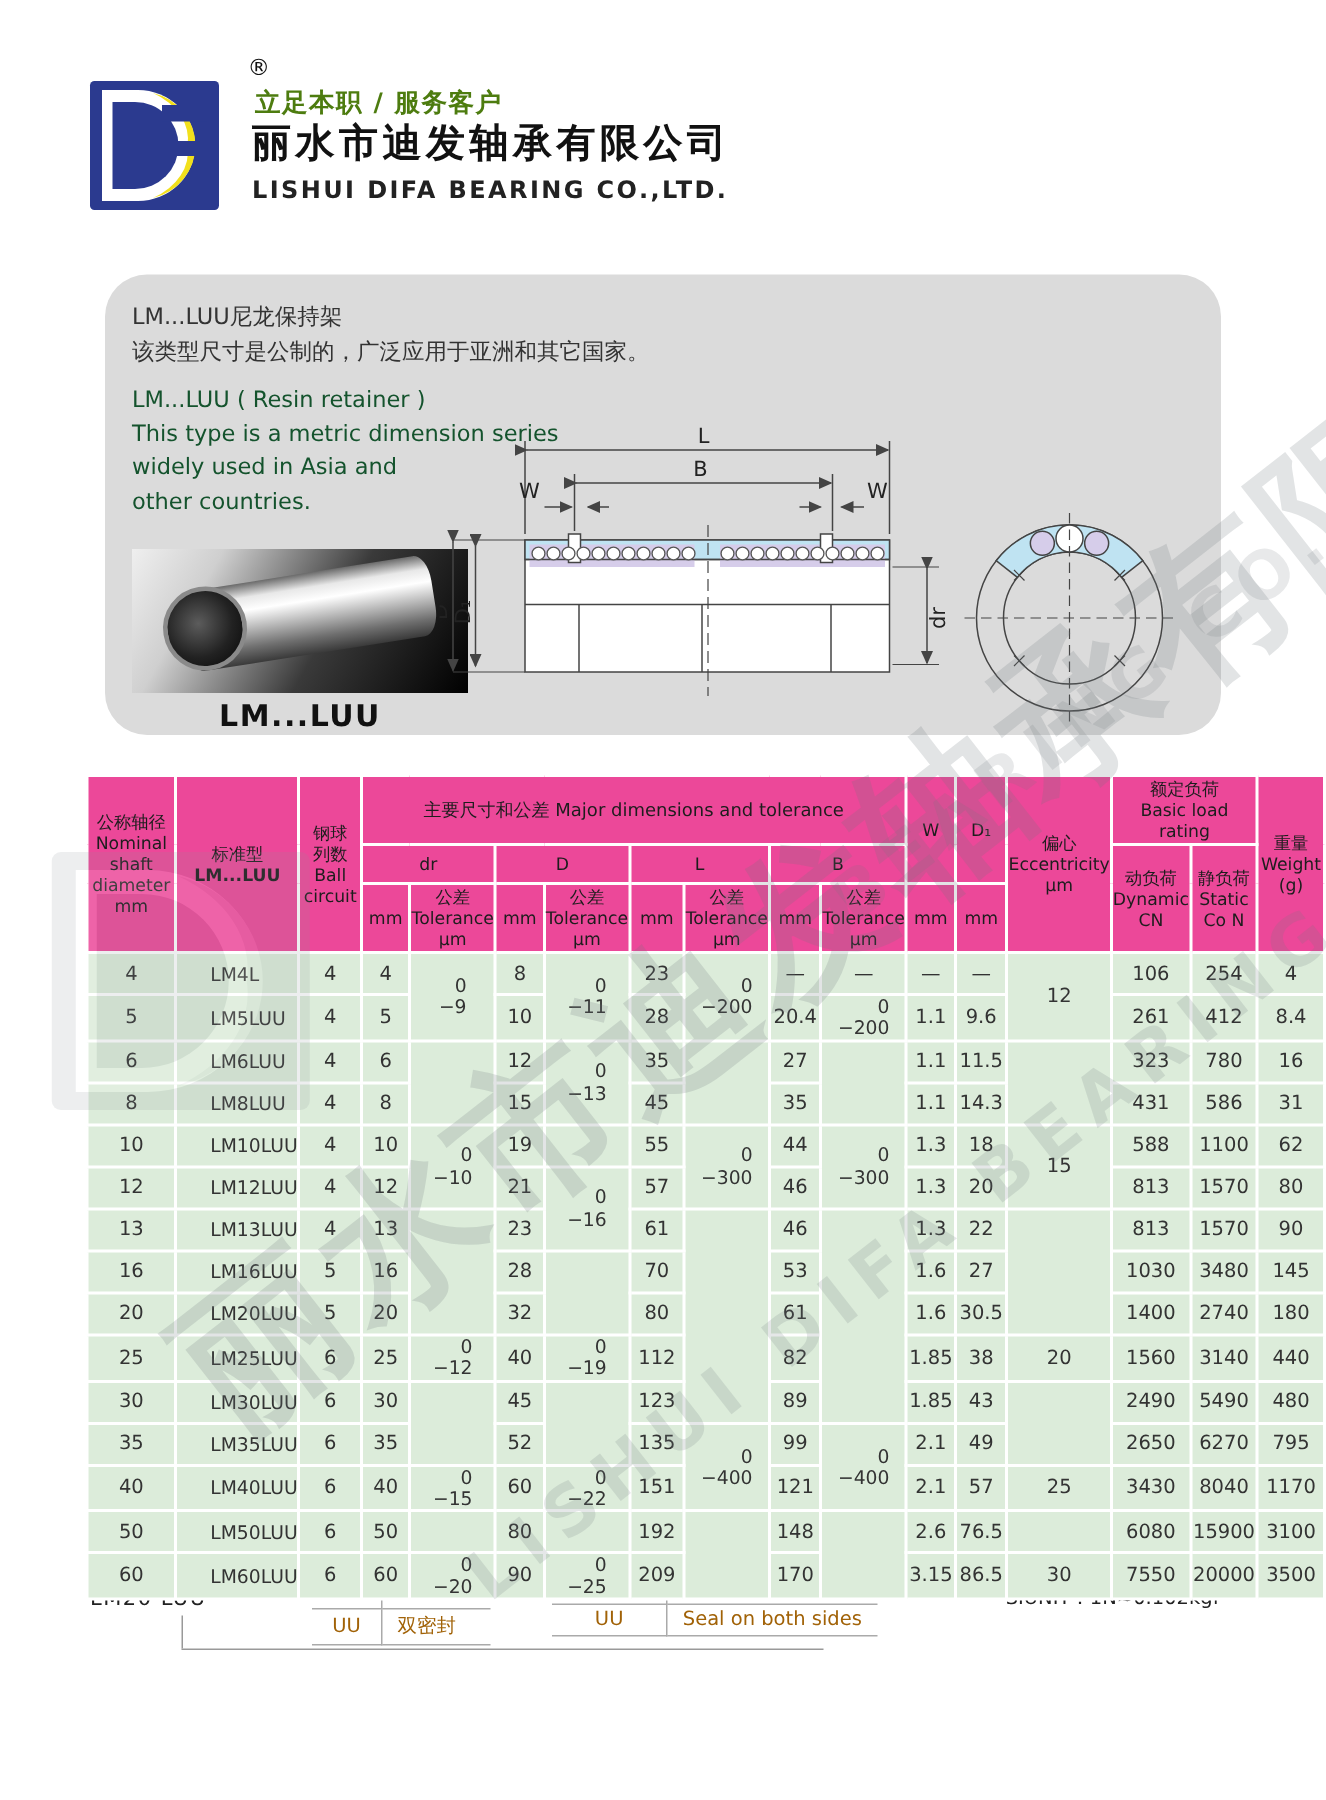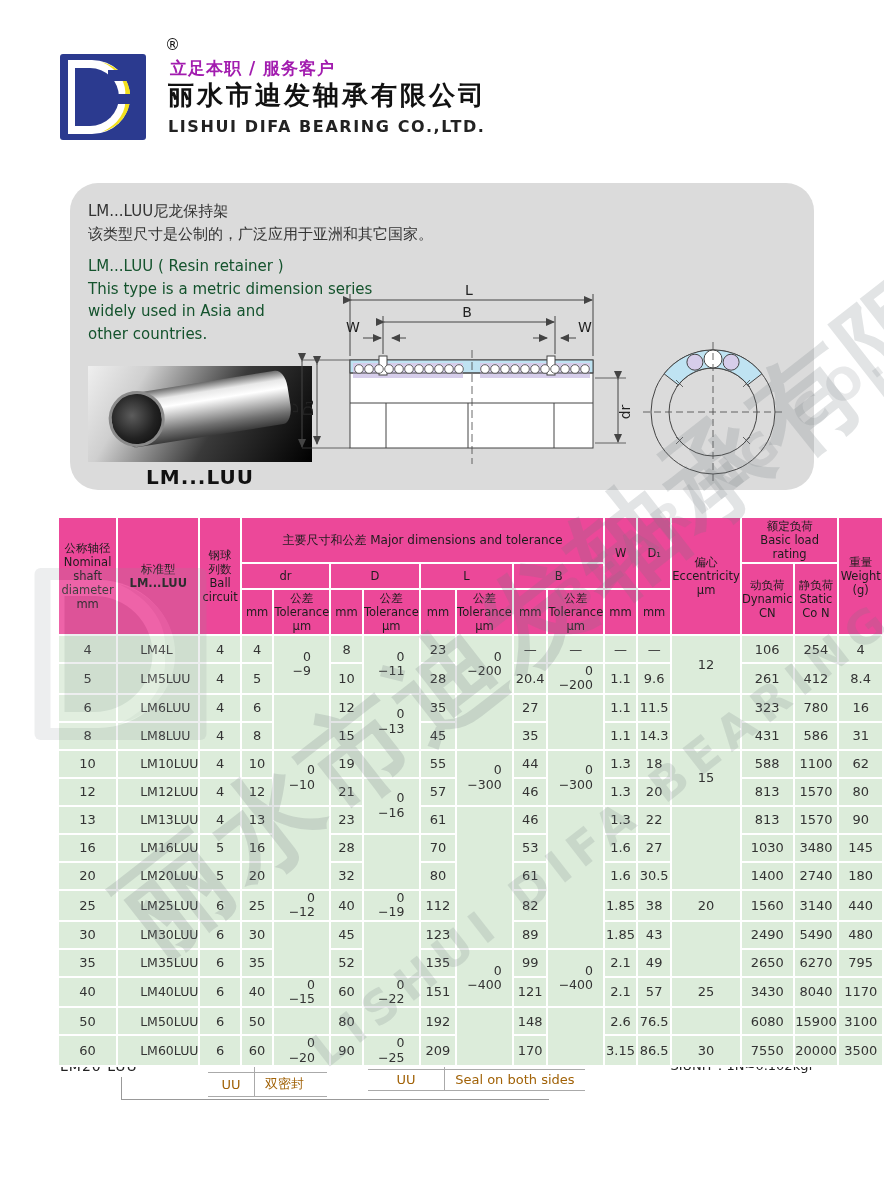--- a/index.html
+++ b/index.html
@@ -3,21 +3,21 @@
 <meta charset="utf-8">
 <style>
   html,body{margin:0;padding:0;}
   body{width:884px;height:1200px;position:relative;overflow:hidden;background:#fff;
        font-family:"DejaVu Sans","Liberation Sans",sans-serif;color:#333;}
   .abs{position:absolute;}
 
   
   #logo{left:58px;top:46px;width:102px;height:96px;}
   #reg{left:165px;top:36px;font-size:15px;color:#111;}
-  #slogan{left:170px;top:57px;font-size:17px;font-weight:bold;color:#a21caf;letter-spacing:1px;}
+  #slogan{left:170px;top:57px;font-size:17px;font-weight:bold;color:#4d7c0f;letter-spacing:1px;}
   #company-cn{left:168px;top:78px;font-size:26px;font-weight:bold;color:#111;letter-spacing:3px;}
   #company-en{left:168px;top:117px;font-size:16px;font-weight:bold;color:#222;letter-spacing:1.6px;}
 
   
   #panel{left:70px;top:183px;width:744px;height:307px;background:#dbdbdb;border-radius:28px;}
   #intro-cn{left:88px;top:200px;font-size:15px;line-height:1.5;color:#333;white-space:pre-line;}
   #intro-en{left:88px;top:255px;font-size:15px;line-height:1.5;color:#14532d;white-space:pre-line;}
   #photo{left:88px;top:366px;width:224px;height:96px;overflow:hidden;
          background:linear-gradient(120deg,#efefef 0%,#cfcfcf 22%,#3a3a3a 58%,#000 100%);}
   #cyl{position:absolute;left:34px;top:16px;width:168px;height:54px;border-radius:10px/18px;

